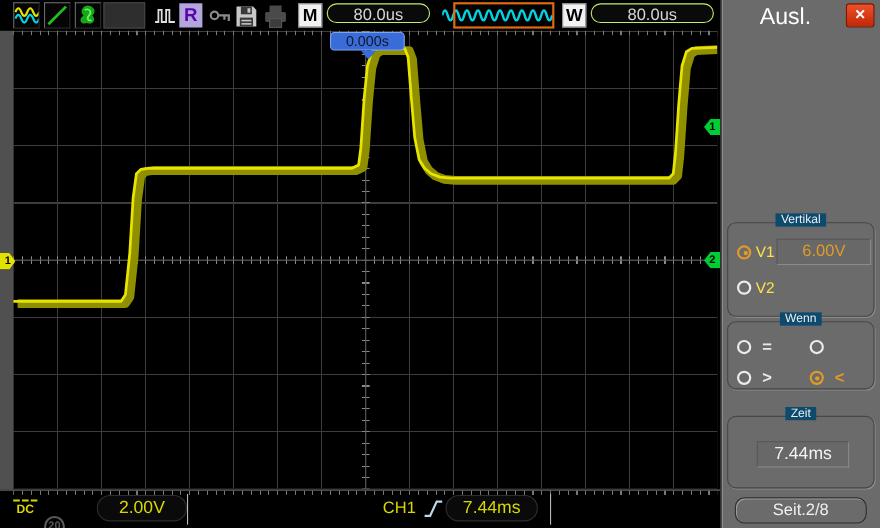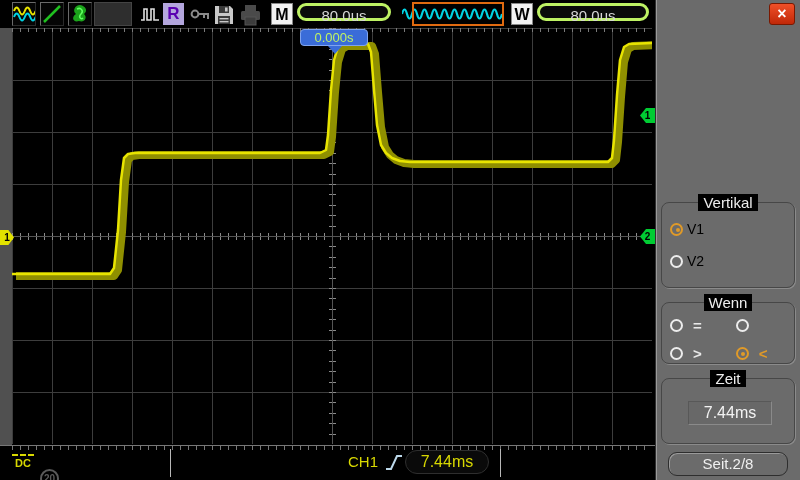--- a/index.html
+++ b/index.html
@@ -12,21 +12,21 @@
   .tb-icon { position:absolute; top:2px; width:24px; height:24px; background:#050505;
              border:1px solid #6a6a6a; border-bottom-color:#2a2a2a; border-right-color:#2a2a2a; }
   .tb-plain { position:absolute; top:3px; background:transparent; }
   .empty-slot { position:absolute; left:94px; top:2px; width:38px; height:24px;
                 background:#2e2e2e; border:1px solid #444; }
   .r-btn { position:absolute; left:163px; top:3px; width:21px; height:22px; background:#b3a6dd;
            color:#5a00b0; font-weight:bold; font-size:17px; text-align:center; line-height:22px; }
   .sq-btn { position:absolute; top:3px; width:22px; height:22px; background:#f2f2f2; color:#000;
             font-weight:bold; font-size:16px; text-align:center; line-height:22px;
             border:1px solid #888; }
-  .pill { position:absolute; top:3px; height:18px; background:#0a0a0a; border:3px solid #bef264;
+  .pill { position:absolute; top:3px; height:18px; background:#0a0a0a; border:1px solid #bef264;
           border-radius:11px; color:#d6d6d6; font-size:15px; text-align:center; line-height:20px; }
   .thumb { position:absolute; left:402px; top:2px; width:102px; height:24px; background:#000; }
   .thumb .selbox { position:absolute; left:10px; top:0; width:92px; height:24px;
                    border:2px solid #e06a10; }
 
   
   .screen { position:absolute; left:0; top:28px; width:655px; height:417px; background:#000; }
   .bezel { position:absolute; left:0; top:0; width:12px; height:417px; background:#505050; }
   .grat { position:absolute; left:12px; top:0; width:640px; height:416px; background:#000;
           background-image:
@@ -36,21 +36,21 @@
   .vticks  { position:absolute; left:317px; top:0; width:7px; height:416px;
              background:repeating-linear-gradient(to bottom, #8a8a8a 0 1px, transparent 1px 10.4px); }
   .hcenter { position:absolute; left:0; top:208px; width:640px; height:1px; background:#555; }
   .hticks  { position:absolute; left:0; top:205px; width:640px; height:7px;
              background:repeating-linear-gradient(to right, #8a8a8a 0 1px, transparent 1px 8px); }
   .edge-ticks-top { position:absolute; left:0; top:0; width:640px; height:4px;
              background:repeating-linear-gradient(to right, #7a7a7a 0 1px, transparent 1px 8px); }
   .wave-svg { position:absolute; left:0; top:0; width:640px; height:416px; }
 
   .trig-tab { position:absolute; left:288px; top:1px; width:68px; height:17px; background:#3a6cd8;
-              border:1px solid #7fa4ef; border-radius:4px; color:#bef264; font-size:13px;
+              border:1px solid #7fa4ef; border-radius:4px; color:#0f172a; font-size:13px;
               text-align:center; line-height:15px; }
   .trig-ptr { position:absolute; left:316px; top:18px; width:0; height:0;
               border-left:7px solid transparent; border-right:7px solid transparent;
               border-top:8px solid #3a6cd8; }
 
   .mk { position:absolute; width:15px; height:15px; font-size:10px; font-weight:bold;
         color:#000; text-align:center; line-height:15px; }
   .mk-right { clip-path:polygon(0 50%, 40% 0, 100% 0, 100% 100%, 40% 100%); background:#00cc33; }
   .mk-left  { clip-path:polygon(0 0, 60% 0, 100% 50%, 60% 100%, 0 100%); background:#e2e200; }
 
@@ -75,28 +75,28 @@
            border-left:1px solid #2f2f2f; box-shadow:inset 1px 0 0 #9a9a9a; }
   .panel-title { position:absolute; left:12px; top:4px; width:92px; text-align:center;
                  color:#fff; font-size:21px; }
   .close-btn { position:absolute; right:5px; top:3px; width:26px; height:22px;
                background:linear-gradient(#f05028,#c02808); border:1px solid #7a1800;
                border-radius:3px; color:#fff; font-weight:bold; font-size:16px;
                text-align:center; line-height:20px; }
   .gbox { position:absolute; left:5px; width:134px; border:1px solid #474747;
           border-radius:8px; box-shadow:1px 1px 0 rgba(255,255,255,0.22); }
   .gbox-title { position:absolute; top:-9px; left:0; right:0; margin:auto; width:max-content;
-                padding:0 5px; background:#000000; color:#ededed; font-size:15px; }
+                padding:0 5px; background:#0c4a6e; color:#ededed; font-size:11px; }
   .radio { display:inline-block; width:13px; height:13px; border:2px solid #ececec;
            border-radius:50%; vertical-align:middle; position:relative; }
   .radio.sel { border-color:#e09a28; }
   .radio.sel::after { content:""; position:absolute; left:3.5px; top:3.5px; width:4px; height:4px;
                       border-radius:50%; background:#e09a28; }
   .vrow { position:absolute; left:8px; height:24px; display:flex; align-items:center; gap:4px; }
-  .vlab { color:#000000; font-size:14px; }
+  .vlab { color:#fde047; font-size:14px; }
   .vfield { position:absolute; left:44px; width:86px; height:24px; background:#686868;
             border:1px solid #585858; border-bottom-color:#8a8a8a; border-right-color:#8a8a8a;
             color:#f2f2f2; font-size:15px; text-align:center; line-height:22px; }
   .v-orange { color:#e09a28; }
   .wsym { color:#e8e8e8; font-size:15px; font-weight:bold; }
   .wsym.orange { color:#e09a28; }
   .page-btn { position:absolute; left:12px; top:452px; width:120px; height:24px; background:#6b6b6b;
               border:1px solid #2e2e2e; border-radius:9px; box-shadow:inset 1px 1px 0 #9a9a9a;
               color:#f0f0f0; font-size:15px; text-align:center; line-height:22px; }
 </style>
@@ -193,48 +193,51 @@
   <div class="statusbar">
     <div class="sb-topline"></div>
     <div class="sb-ticks"></div>
 
     <div class="dc-ic">
       <div class="dash"></div>
       <div>DC</div>
     </div>
     <div class="bw-ic">20</div>
 
+    <div class="sb-pill" style="left:88px; top:5px; width:82px;">2.00V</div>
     <div class="sb-sep" style="left:170px;"></div>
 
     <div class="ch1-lab">CH1</div>
     <div style="position:absolute; left:385px; top:6px;">
       <svg width="18" height="22" viewBox="0 0 18 22">
         <path d="M1,18 h5 l6,-13 h5" fill="none" stroke="#bcd8ea" stroke-width="2"></path>
       </svg>
     </div>
     <div class="sb-pill" style="left:405px; top:5px; width:84px;">7.44ms</div>
     <div class="sb-sep" style="left:500px;"></div>
   </div>
 
   <div class="panel">
+    <div class="panel-title">Ausl.</div>
     <div class="close-btn">×</div>
 
     <div class="gbox" style="top:202px; height:86px;">
       <div class="gbox-title">Vertikal</div>
       <div class="vrow" style="top:14px;">
         <span class="radio sel"></span>
         <span class="vlab">V1</span>
       </div>
+      <div class="vfield v-orange" style="top:14px;">6.00V</div>
       <div class="vrow" style="top:46px;">
         <span class="radio"></span>
         <span class="vlab">V2</span>
       </div>
     </div>
 
-    <div class="gbox" style="top:302px; height:62px;">
+    <div class="gbox" style="top:292px; height:62px;">
       <div class="gbox-title">Wenn</div>
       <div class="vrow" style="top:10px; gap:10px;">
         <span class="radio"></span>
         <span class="wsym">=</span>
         <span class="radio" style="margin-left:24px;"></span>
       </div>
       <div class="vrow" style="top:38px; gap:10px;">
         <span class="radio"></span>
         <span class="wsym">&gt;</span>
         <span class="radio sel" style="margin-left:24px;"></span>

